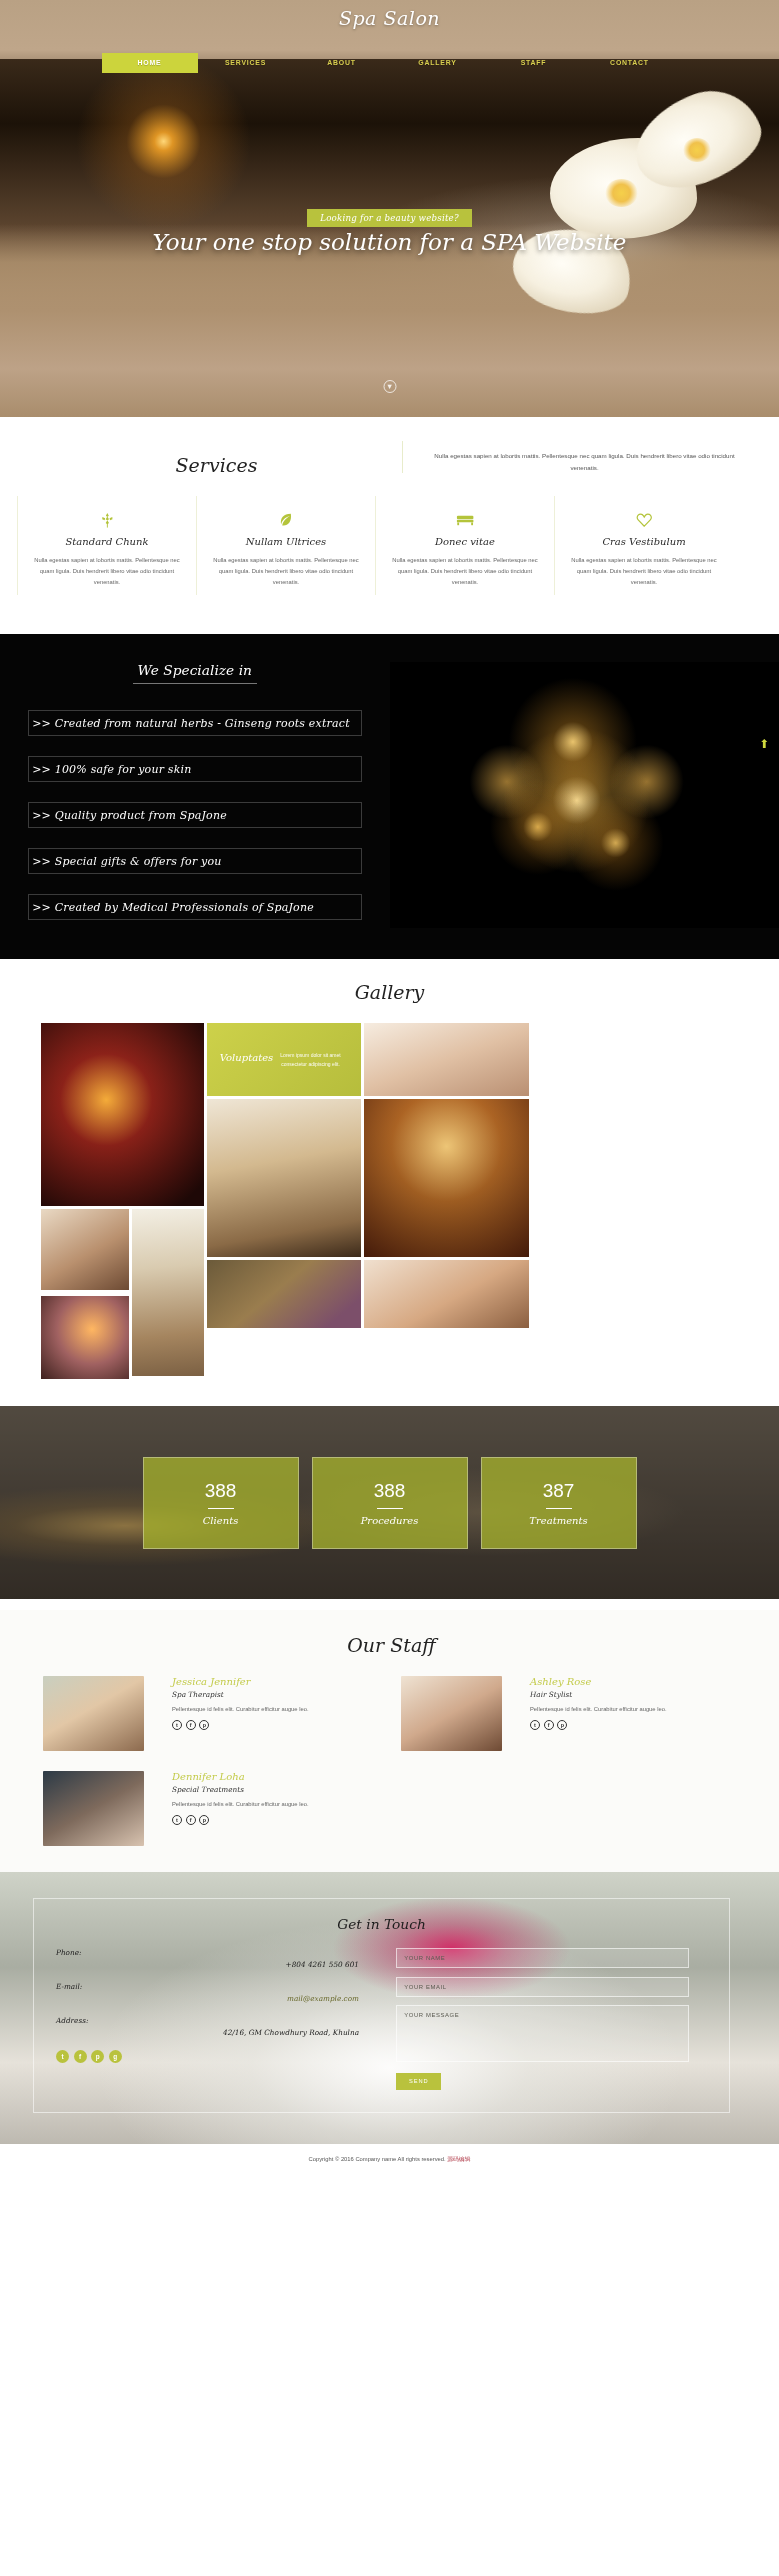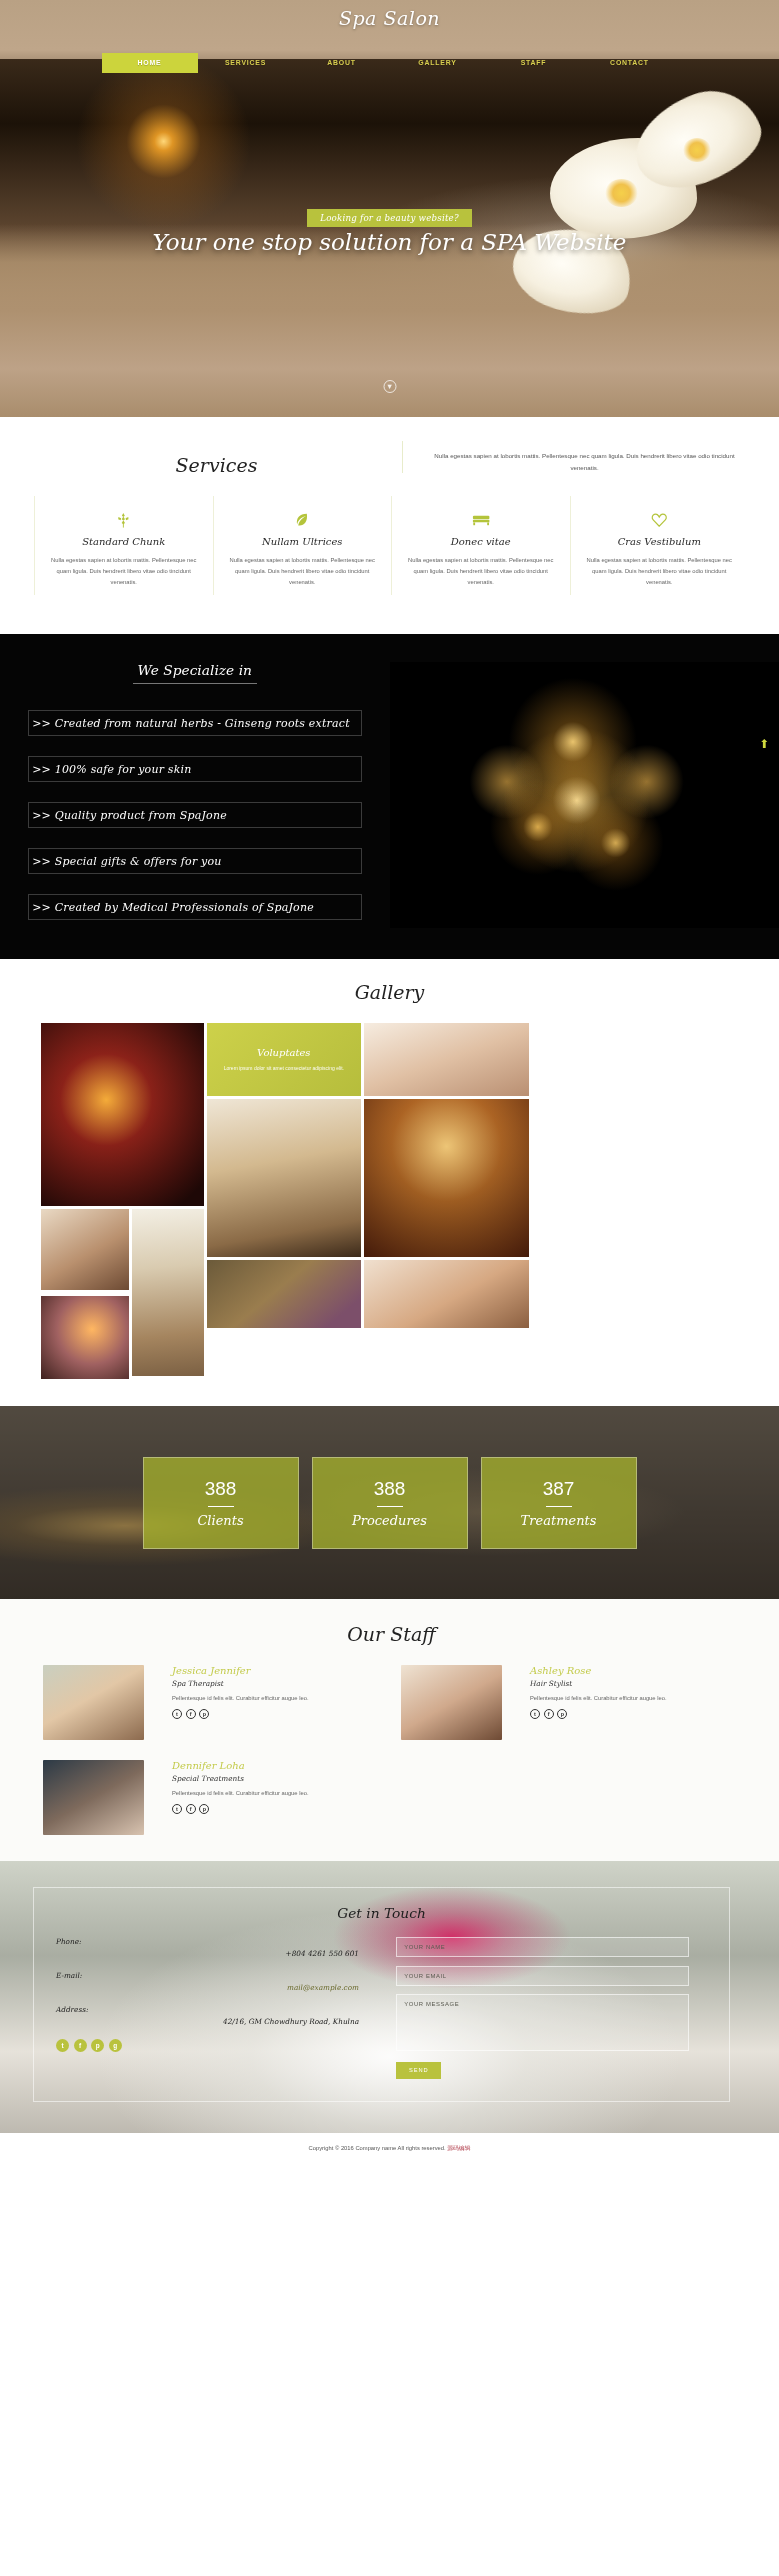--- a/index.html
+++ b/index.html
@@ -106,21 +106,21 @@
   .services-left { width: 371px; text-align: center; padding-top: 13px; }
   .services-left h2 {
     font-family: "DejaVu Serif", serif; font-style: italic; font-weight: normal;
     font-size: 19px; color: #222;
   }
   .services-right {
     width: 344px; padding: 9.2px 0 0 20px;
     border-left: 0.9px solid #e8eccb;
     font-size: 6.2px; line-height: 1.85; color: #555; text-align:center;
   }
-  .service-grid { display:flex; width:779px; padding: 20px 31px 0 34px; }
+  .service-grid { display:flex; width:779px; padding: 20px 31px 0 17px; }
   .service-card {
     width: 179px; padding: 14.7px 11px 0 11px; text-align:center;
     border-left: 0.9px solid #eef0d8; min-height: 99px;
   }
   .service-card:first-child { border-left: 0.9px solid #eef0d8; }
   .service-ico { height: 18.3px; color:#b4c43b; display:flex; align-items:center; justify-content:center; }
   .service-card h3 {
     font-family: "DejaVu Serif", serif; font-style: italic; font-weight: normal;
     font-size: 10px; color:#2a2a2a; margin: 7.3px 0 7.3px 0;
   }
@@ -165,21 +165,21 @@
   
   .gallery-sec { background:#fff; padding: 22px 0 27.5px 0; }
   .gallery-sec h2 {
     font-family: "DejaVu Serif", serif; font-style: italic; font-weight: normal;
     font-size: 19px; color:#222; text-align:center; margin-bottom: 20px;
   }
   .gal-wrap { width: 697px; margin: 0 auto; display:flex; gap:2.8px; }
   .gal-col { display:flex; flex-direction:column; gap:2.8px; }
   .tile { position:relative; overflow:hidden; }
   .tile-caption {
-    position:absolute; inset:0; display:flex; flex-direction:column; justify-content:center; align-items:center;
+    position:absolute; inset:0; display:flex; flex-direction:row; justify-content:center; align-items:center;
     color:#fff; text-align:center; padding: 0 13px;
   }
   .tile-caption .t { font-family:"DejaVu Serif", serif; font-style:italic; font-size: 10px; margin-bottom:5.5px; }
   .tile-caption .d { font-size: 5px; line-height:1.7; opacity:.95; }
 
   
   .counters {
     position:relative; height: 193px; overflow:hidden;
     background: linear-gradient(180deg, #6d655a 0%, #4e463c 40%, #3a342c 100%);
   }
@@ -193,24 +193,24 @@
   .counters-overlay { position:absolute; inset:0; background: rgba(50,45,38,0.45); }
   .counter-row { position:absolute; inset:0; display:flex; justify-content:center; align-items:center; gap: 13px; }
   .counter-box {
     width: 156px; height: 92px; background: rgba(164,176,45,0.78);
     border: 0.9px solid rgba(255,255,255,.35);
     display:flex; flex-direction:column; justify-content:center; align-items:center;
     color:#fff;
   }
   .counter-box .num { font-size: 19px; font-family:"Liberation Sans", sans-serif;text-align:center; }
   .counter-box .bar { width: 26px; height:0.9px; background:#fff; margin: 6.4px 0 6.4px 0; }
-  .counter-box .lbl { font-family:"DejaVu Serif", serif; font-style:italic; font-size: 13px; }
-
-  
-  .staff-sec { background:#fbfbf9; padding: 24px 0 26px 4px; }
+  .counter-box .lbl { font-family:"DejaVu Serif", serif; font-style:italic; font-size: 10px; }
+
+  
+  .staff-sec { background:#fbfbf9; padding: 24px 0 26px 4px; margin-top: 11px; }
   .staff-sec h2 {
     font-family:"DejaVu Serif", serif; font-style:italic; font-weight:normal;
     font-size: 19px; color:#222; text-align:center; margin-bottom: 20px;
   }
   .staff-grid { width: 697px; margin:0 auto; display:flex; flex-wrap:wrap; gap: 20px 39px; }
   .staff-card { width: 319px; display:flex; gap: 28px; }
   .staff-photo { width: 101px; height: 75px; flex:none; border-radius:0.9px; }
   .staff-info h3 {
     font-family:"DejaVu Serif", serif; font-style:italic; font-weight:normal;
     font-size: 10px; color:#c3cb4a; margin-bottom: 2.8px;

